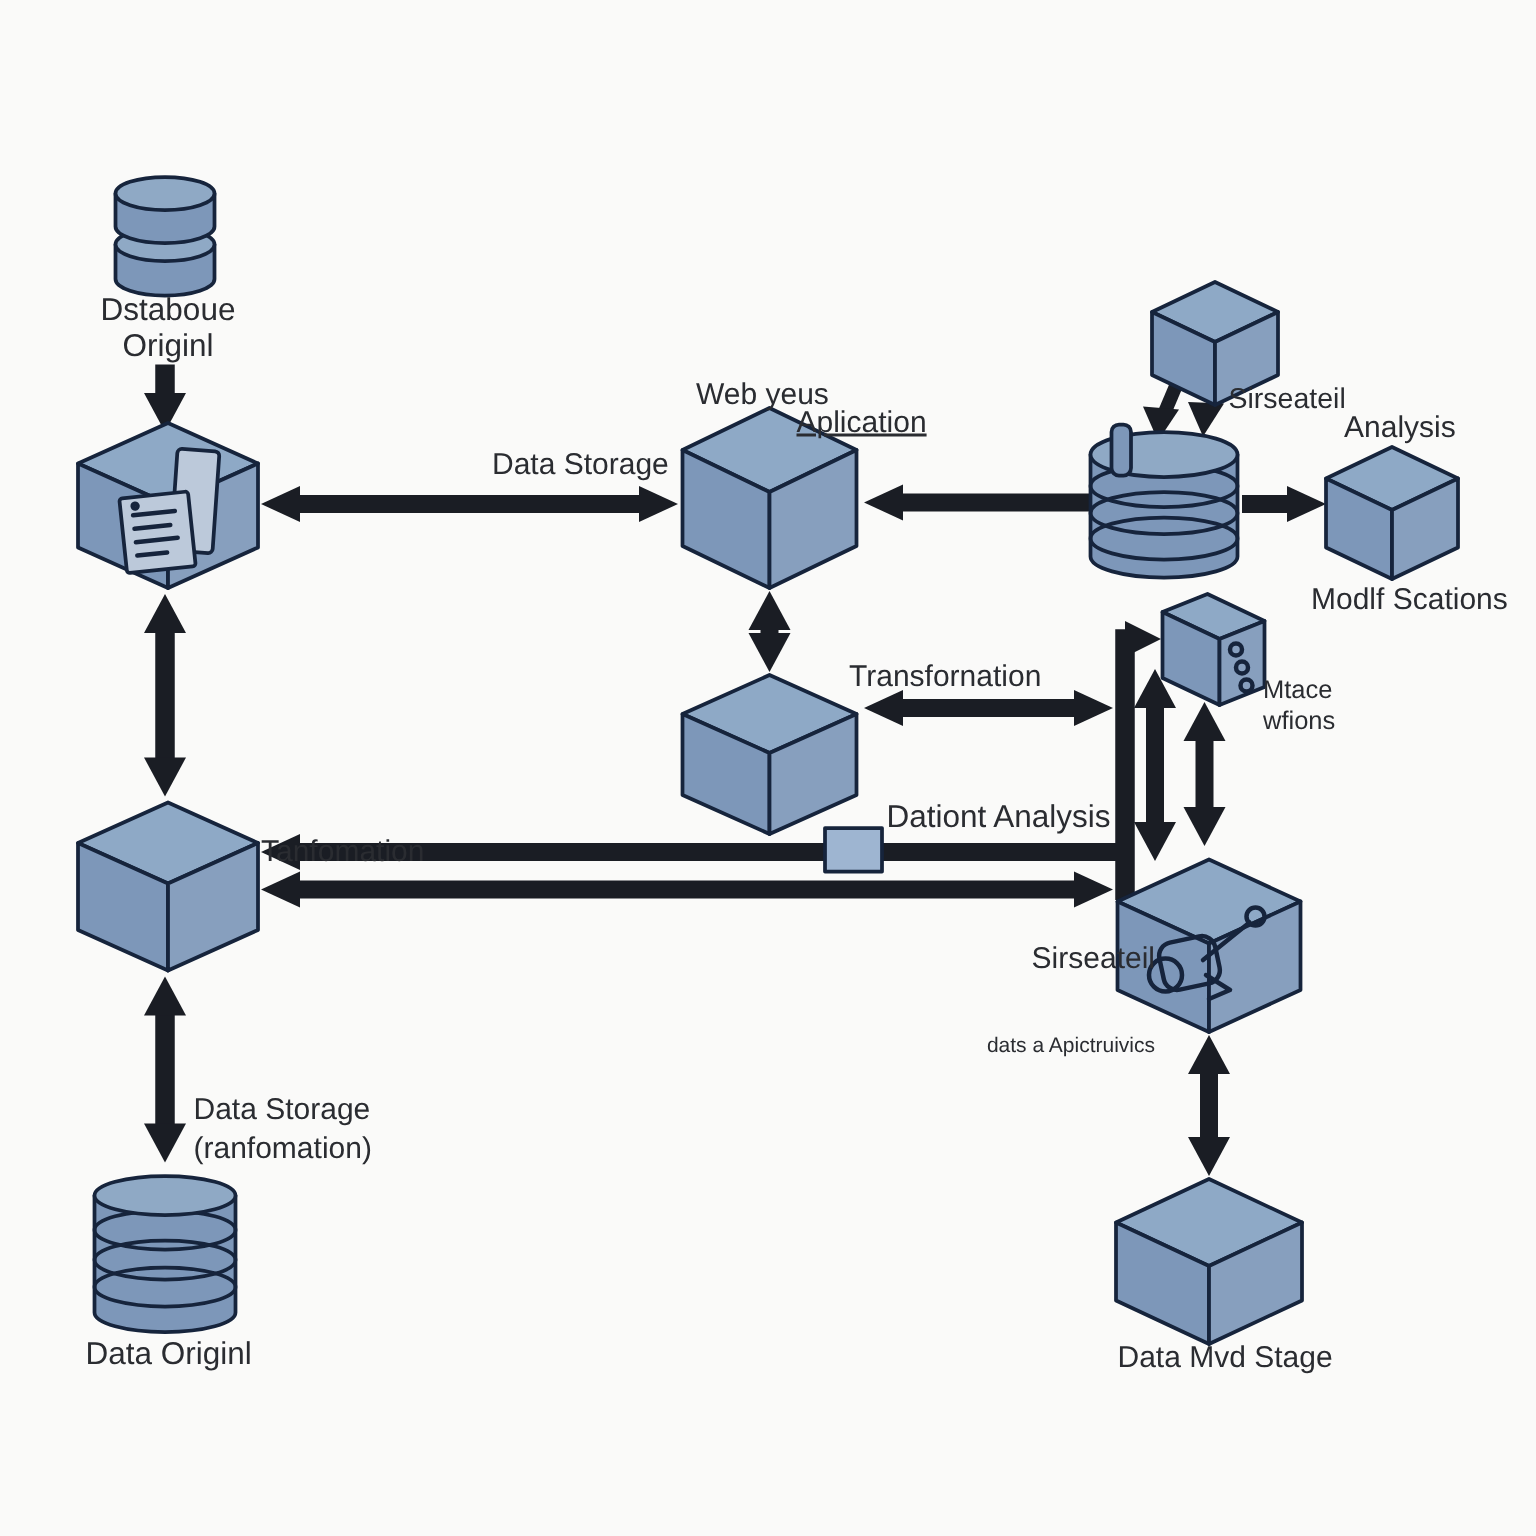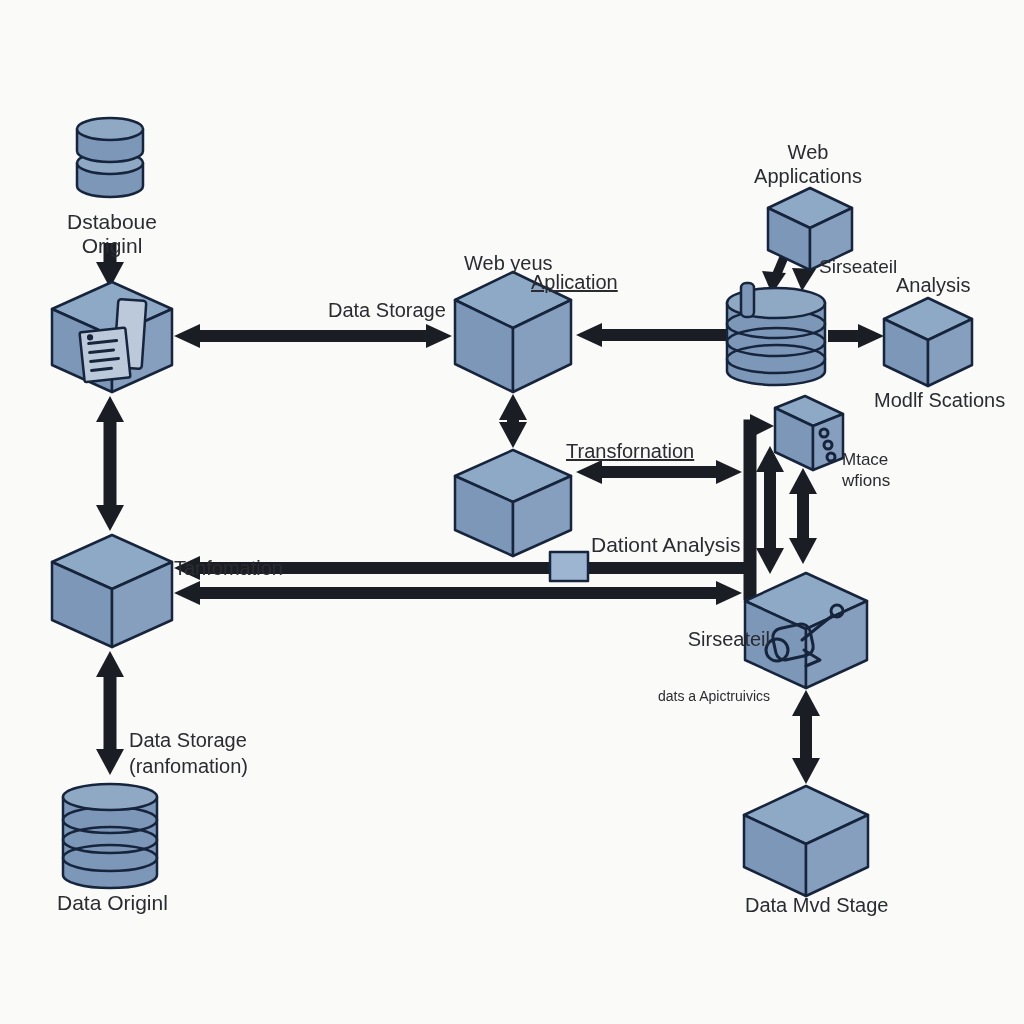--- a/index.html
+++ b/index.html
@@ -219,54 +219,50 @@
     <path class="db-body edge" d="M63,797 L63,875 A47,13 0 0 0 157,875 L157,797 Z"></path>
     <ellipse class="db-sep edge" cx="110" cy="820" rx="47" ry="13"></ellipse>
     <ellipse class="db-sep edge" cx="110" cy="840" rx="47" ry="13"></ellipse>
     <ellipse class="db-sep edge" cx="110" cy="858" rx="47" ry="13"></ellipse>
     <ellipse class="db-cap edge" cx="110" cy="797" rx="47" ry="13"></ellipse>
   </g>
 
   <rect class="connector edge" x="550" y="552" width="38" height="29"></rect>
 </svg>
 
-<div class="lbl center" style="left:32px;top:195px;width:160px;font-size:21px;margin-top:15px;">
+<div class="lbl center" style="left:32px;top:195px;width:160px;font-size:21px;">
   <span>Dstaboue</span>
   <span>Originl</span>
 </div>
 
 <div class="lbl" style="left:328px;top:299px;font-size:20px;">
       <span>Data Storage</span>
     </div>
 
 <div class="lbl" style="left:464px;top:252px;font-size:20px;">
   <span>Web yeus</span>
 </div>
 <div class="lbl" style="left:531px;top:271px;font-size:20px;text-decoration:underline;">
   <span>Aplication</span>
 </div>
 
-<div class="lbl center" style="left:728px;top:140px;width:160px;font-size:20px;line-height:1.2;">
-  <span>Web</span>
-  <span>Applications</span>
-</div>
 
 <div class="lbl" style="left:819px;top:256px;font-size:19px;">
   <span>Sirseateil</span>
 </div>
 
 <div class="lbl" style="left:896px;top:274px;font-size:20px;">
   <span>Analysis</span>
 </div>
 
 <div class="lbl" style="left:874px;top:389px;font-size:20px;">
   <span>Modlf Scations</span>
 </div>
 
-<div class="lbl" style="left:566px;top:440px;font-size:20px;text-decoration:underline;">
+<div class="lbl" style="left:566px;top:440px;font-size:20px;">
   <span>Transfornation</span>
 </div>
 
 <div class="lbl" style="left:842px;top:449px;font-size:17px;line-height:1.25;">
   <span>Mtace</span>
   <span>wfions</span>
 </div>
 
 
 <div class="lbl" style="left:174px;top:557px;font-size:20px;">

